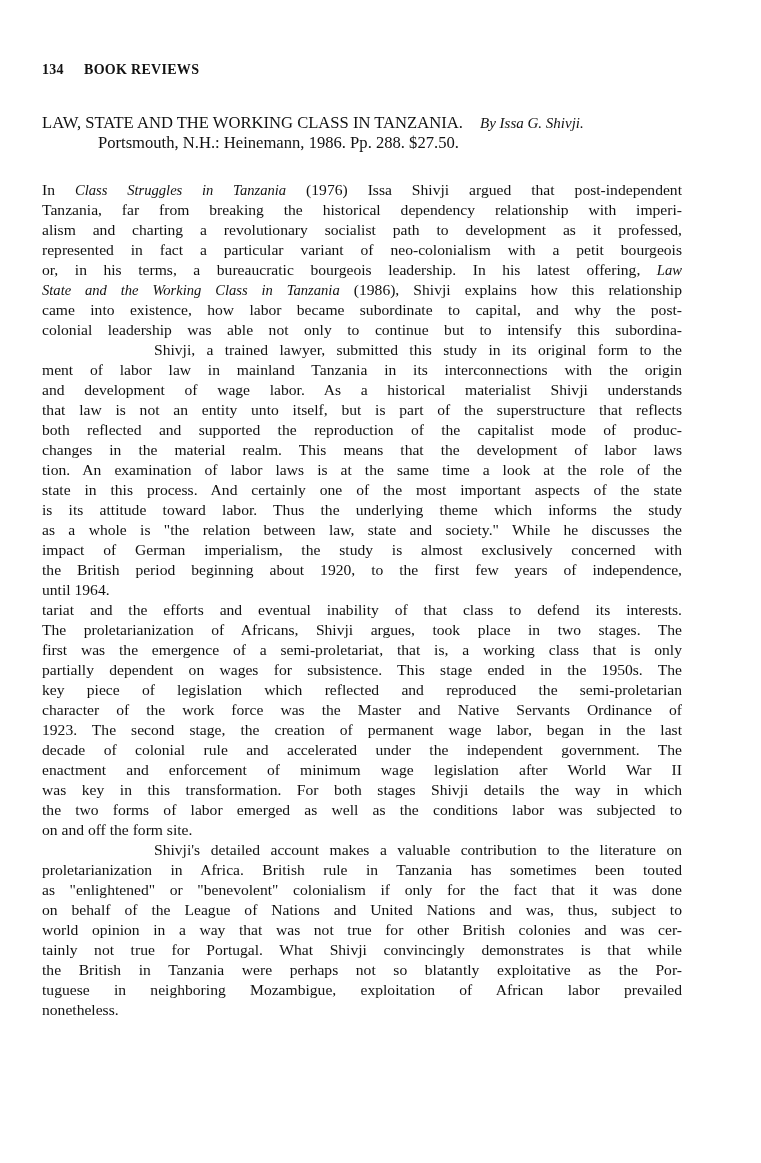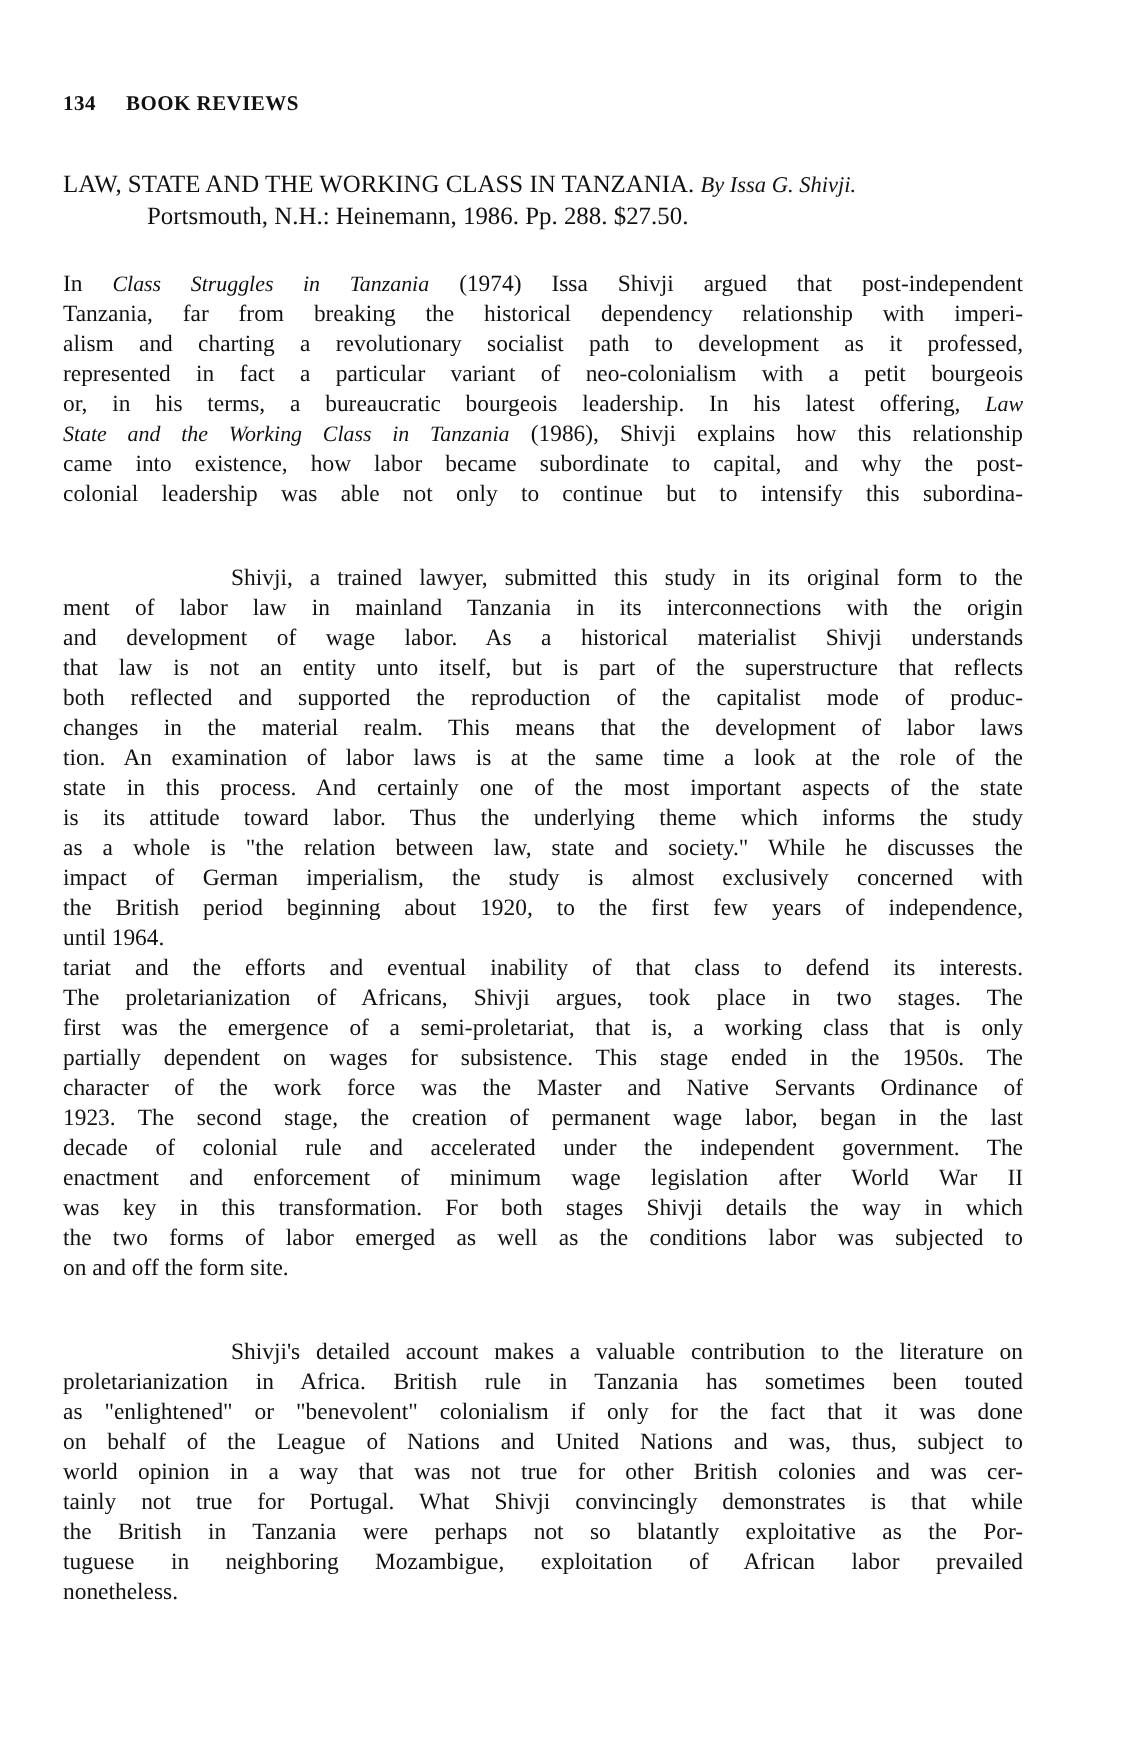--- a/index.html
+++ b/index.html
@@ -35,21 +35,21 @@
       top: 113px;
       width: 680px;
       font-size: 16.6px;
       line-height: 20px;
       color: #111;
     }
     .citation .line2 {
       display: block;
       padding-left: 56px;
     }
-    .citation i { font-style: italic; font-size: 15px; }
+    .citation i { font-style: italic; font-size: 15px; margin-left: 13px; }
     .body-text {
       position: absolute;
       left: 42px;
       top: 180px;
       width: 640px;
       font-size: 15.6px;
       line-height: 20px;
       color: #111;
     }
     .para-line {
@@ -59,39 +59,39 @@
       white-space: nowrap;
       height: 20px;
       overflow: visible;
     }
     .para-line.last {
       text-align-last: left;
     }
     .para-line.indent {
       padding-left: 56px;
     }
-    .indent { text-indent: 56px; margin-top: 36px; }
+    .indent { text-indent: 56px; }
     .it { font-size: 14.6px; }
   </style>
 </head>
 <body>
 
 <div class="running-head">
   <span class="page-num">134</span><span>BOOK REVIEWS</span>
 </div>
 
 <div class="citation">
   <span>LAW, STATE AND THE WORKING CLASS IN TANZANIA.</span>
   <i>By Issa G. Shivji.</i>
   <span class="line2">Portsmouth, N.H.: Heinemann, 1986. Pp. 288. $27.50.</span>
 </div>
 
 <div class="body-text" id="review-body">
     <div>
-      <span class="para-line" style="letter-spacing: -0.000200321px;"><span>In </span><i class="it">Class Struggles in Tanzania</i><span> (1974) Issa Shivji argued that post-independent</span></span>
+      <span class="para-line" style="letter-spacing: -0.000200321px;"><span>In </span><i class="it">Class Struggles in Tanzania</i><span> (1976) Issa Shivji argued that post-independent</span></span>
       <span class="para-line"><span>Tanzania, far from breaking the historical dependency relationship with imperi-</span></span>
       <span class="para-line"><span>alism and charting a revolutionary socialist path to development as it professed,</span></span>
       <span class="para-line"><span>represented in fact a particular variant of neo-colonialism with a petit bourgeois</span></span>
       <span class="para-line"><span>or, in his terms, a bureaucratic bourgeois leadership. In his latest offering, </span><i class="it">Law</i></span>
       <span class="para-line"><i class="it">State and the Working Class in Tanzania</i><span> (1986), Shivji explains how this relationship</span></span>
       <span class="para-line"><span>came into existence, how labor became subordinate to capital, and why the post-</span></span>
       <span class="para-line"><span>colonial leadership was able not only to continue but to intensify this subordina-</span></span>
     </div>
     <div>
       <span class="para-line indent" style="word-spacing: 4.66667px;"><span>Shivji, a trained lawyer, submitted this study in its original form to the</span></span>
@@ -106,20 +106,21 @@
       <span class="para-line"><span>as a whole is "the relation between law, state and society." While he discusses the</span></span>
       <span class="para-line"><span>impact of German imperialism, the study is almost exclusively concerned with</span></span>
       <span class="para-line"><span>the British period beginning about 1920, to the first few years of independence,</span></span>
       <span class="para-line last"><span>until 1964.</span></span>
     </div>
     <div>
       <span class="para-line"><span>tariat and the efforts and eventual inability of that class to defend its interests.</span></span>
       <span class="para-line"><span>The proletarianization of Africans, Shivji argues, took place in two stages. The</span></span>
       <span class="para-line"><span>first was the emergence of a semi-proletariat, that is, a working class that is only</span></span>
       <span class="para-line"><span>partially dependent on wages for subsistence. This stage ended in the 1950s. The</span></span>
+      <span class="para-line"><span>key piece of legislation which reflected and reproduced the semi-proletarian</span></span>
       <span class="para-line"><span>character of the work force was the Master and Native Servants Ordinance of</span></span>
       <span class="para-line"><span>1923. The second stage, the creation of permanent wage labor, began in the last</span></span>
       <span class="para-line"><span>decade of colonial rule and accelerated under the independent government. The</span></span>
       <span class="para-line"><span>enactment and enforcement of minimum wage legislation after World War II</span></span>
       <span class="para-line"><span>was key in this transformation. For both stages Shivji details the way in which</span></span>
       <span class="para-line"><span>the two forms of labor emerged as well as the conditions labor was subjected to</span></span>
       <span class="para-line last"><span>on and off the form site.</span></span>
     </div>
     <div>
       <span class="para-line indent" style="word-spacing: 5.6px;"><span>Shivji's detailed account makes a valuable contribution to the literature on</span></span>

